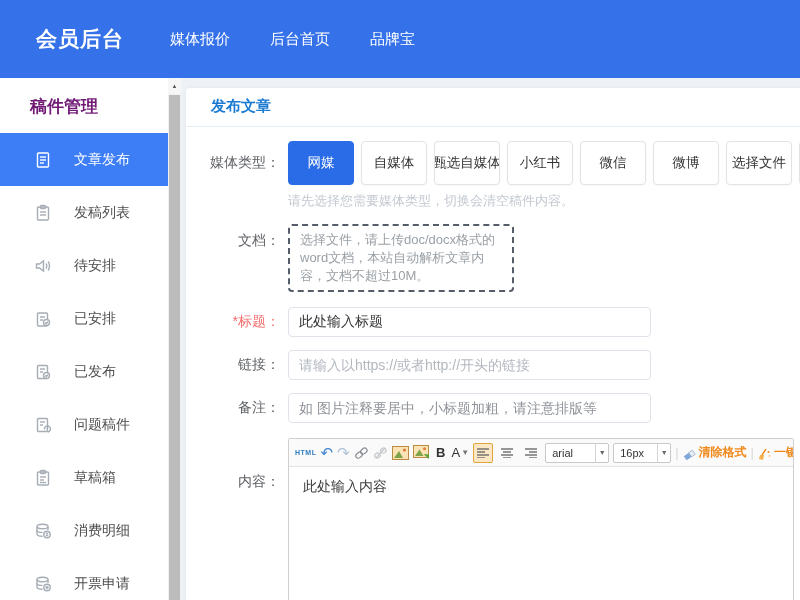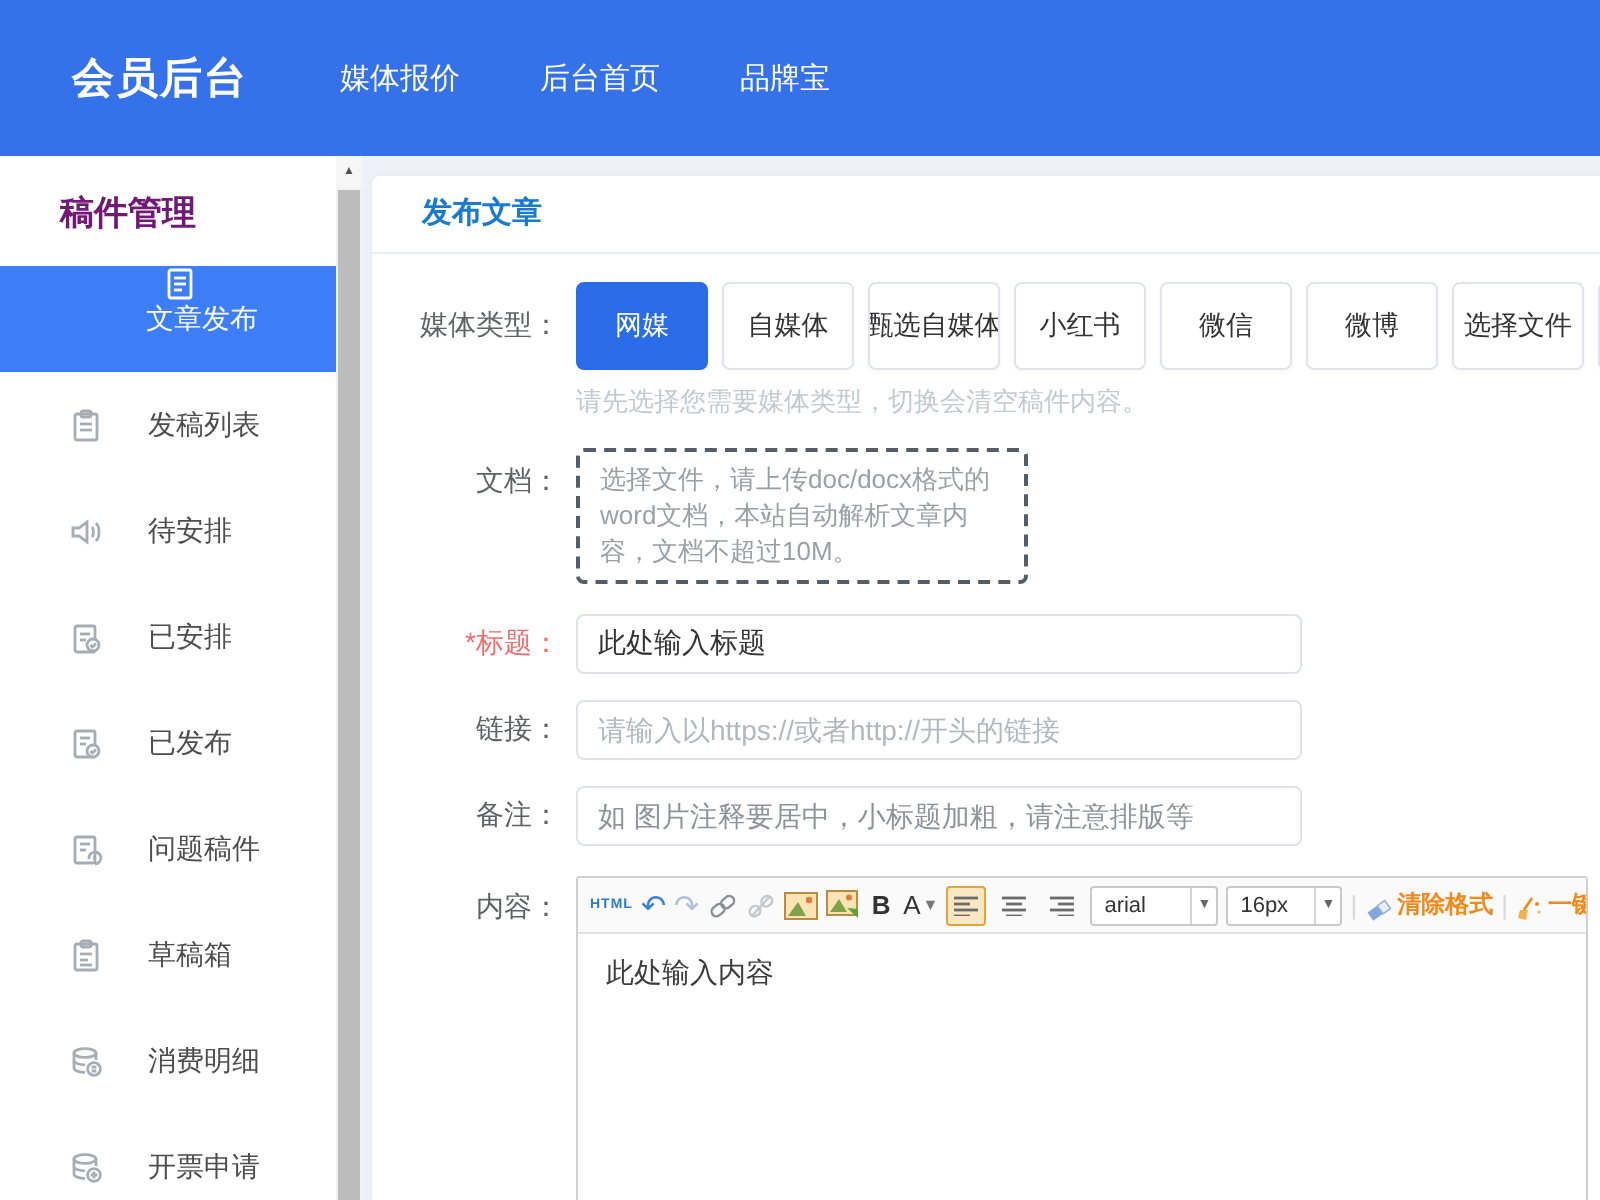--- a/index.html
+++ b/index.html
@@ -23,21 +23,21 @@
   .sidebar {
     position:absolute; top:78px; left:0; width:168px; height:522px;
     background:#fff; overflow:hidden; z-index:4;
   }
   .side-heading { font-size:17px; font-weight:bold; color:#701a75; padding:17px 0 15px 30px; }
   .side-item {
     height:53px; display:flex; align-items:center; padding-left:34px;
     color:#4d4d4d; font-size:14px; cursor:pointer; white-space:nowrap;
   }
   .side-item .icn { width:18px; height:18px; margin-right:22px; color:#a6adb5; flex:none; }
-  .side-item.active { background:#3d7ef7; color:#fff;flex-direction:column; }
+  .side-item.active { background:#3d7ef7; color:#fff; }
   .side-item.active .icn { color:#fff; }
 
   
   .vscroll { position:absolute; top:78px; left:168px; width:13px; height:522px; background:#f1f1f1; z-index:4; }
   .vscroll .sb-btn { height:16px; display:flex; align-items:center; justify-content:center; color:#555; font-size:6px; background:#f6f6f6; cursor:pointer; }
   .vscroll .sb-thumb { position:absolute; top:17px; left:1px; right:1px; bottom:0; background:#bcbcbc; cursor:pointer; }
 
   
   .card {
     position:absolute; top:88px; left:186px; width:645px; height:560px;
@@ -75,21 +75,21 @@
   .tinput {
     margin-left:8px; width:363px; height:30px; border:1px solid #dfe2e8; border-radius:4px;
     padding:0 10px; font-size:14px; color:#333; outline:none;
     font-family:"Liberation Sans","DejaVu Sans",sans-serif;
   }
   .tinput.link::placeholder { color:#b3b8bf; }
   .tinput.note::placeholder { color:#8f9399; }
 
   
   .row-editor { margin-top:15px; align-items:flex-start; }
-  .row-editor .lbl { padding-top:7px; }
+  .row-editor .lbl { padding-top:7px;margin-top:28px; }
   .editor { margin-left:8px; width:506px; border:1px solid #cfcfcf; border-radius:2px; background:#fff; }
   .toolbar {
     height:28px; display:flex; align-items:center; gap:4px; padding:0 6px;
     background:#fafafa; border-bottom:1px solid #e2e2e2; overflow:hidden;
   }
   .tb { display:flex; align-items:center; justify-content:center; height:20px; cursor:pointer; flex:none; }
   .tb-html { color:#2d7dc0; font-size:7px; font-weight:bold; letter-spacing:.5px; }
   .tb-undo { color:#3b82d0; font-size:15px; }
   .tb-redo { color:#aec3d8; font-size:15px; }
   .tb-bold { font-size:13px; font-weight:bold; color:#333; width:14px; }

